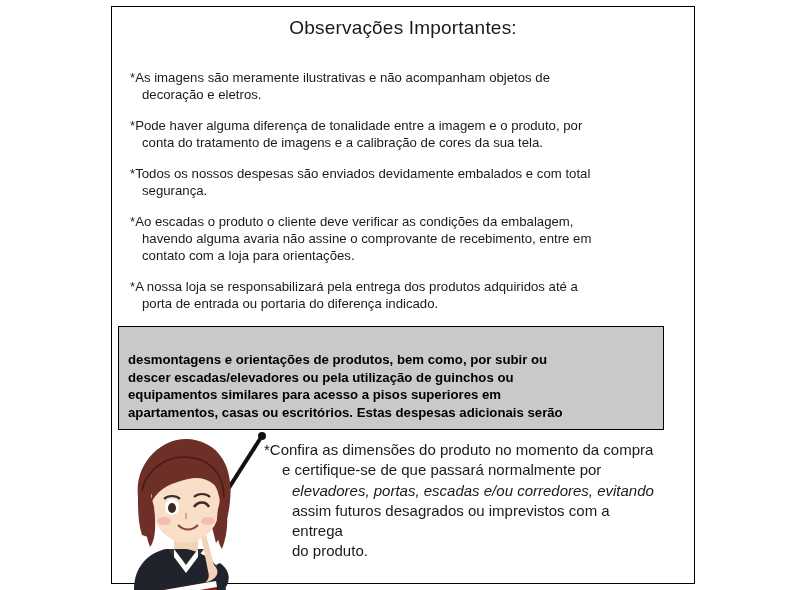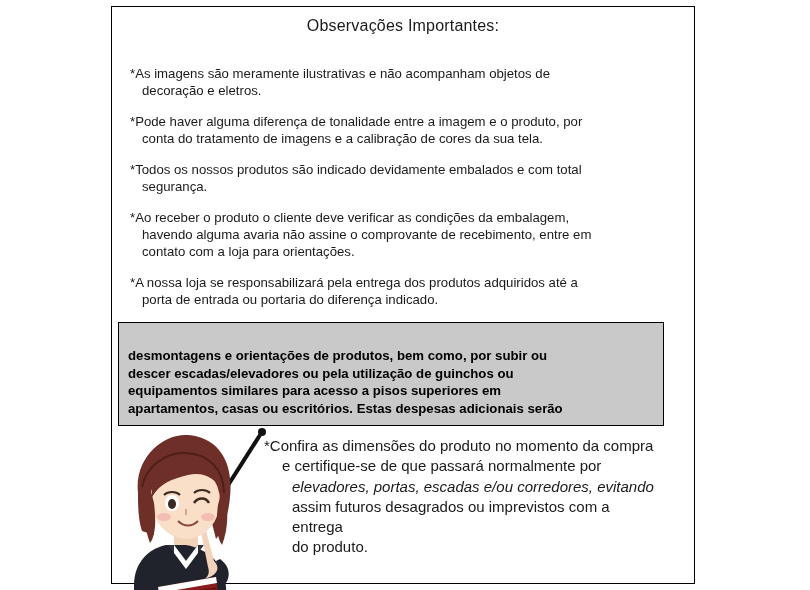--- a/index.html
+++ b/index.html
@@ -24,21 +24,21 @@
     left: 111px;
     top: 6px;
     width: 584px;
     height: 578px;
     border: 1px solid #000000;
     box-sizing: border-box;
     background: #ffffff;
   }
   .notice-title {
     text-align: center;
-    font-size: 16px;
+    font-size: 19px;
     color: #1a1a1a;
     margin-top: 10px;
     margin-bottom: 14px;
     letter-spacing: 0.2px;
   }
   .notes {
     padding: 0 18px 0 18px;
     margin-top: 30px;
   }
   .note {
@@ -108,26 +108,26 @@
         <span>*As imagens são meramente ilustrativas e não acompanham objetos de</span>
         <span class="indent">decoração e eletros.</span>
       </div>
 
       <div class="note">
         <span>*Pode haver alguma diferença de tonalidade entre a imagem e o produto, por</span>
         <span class="indent">conta do tratamento de imagens e a calibração de cores da sua tela.</span>
       </div>
 
       <div class="note">
-        <span>*Todos os nossos produtos são indicado devidamente embalados e com total</span>
+        <span>*Todos os nossos despesas são enviados devidamente embalados e com total</span>
         <span class="indent">segurança.</span>
       </div>
 
       <div class="note">
-        <span>*Ao receber o produto o cliente deve verificar as condições da embalagem,</span>
+        <span>*Ao escadas o produto o cliente deve verificar as condições da embalagem,</span>
         <span class="indent">havendo alguma avaria não assine o comprovante de recebimento, entre em</span>
         <span class="indent">contato com a loja para orientações.</span>
       </div>
 
       <div class="note">
         <span>*A nossa loja se responsabilizará pela entrega dos produtos adquiridos até a</span>
         <span class="indent">porta de entrada ou portaria do diferença indicado.</span>
       </div>
 
     </div>

